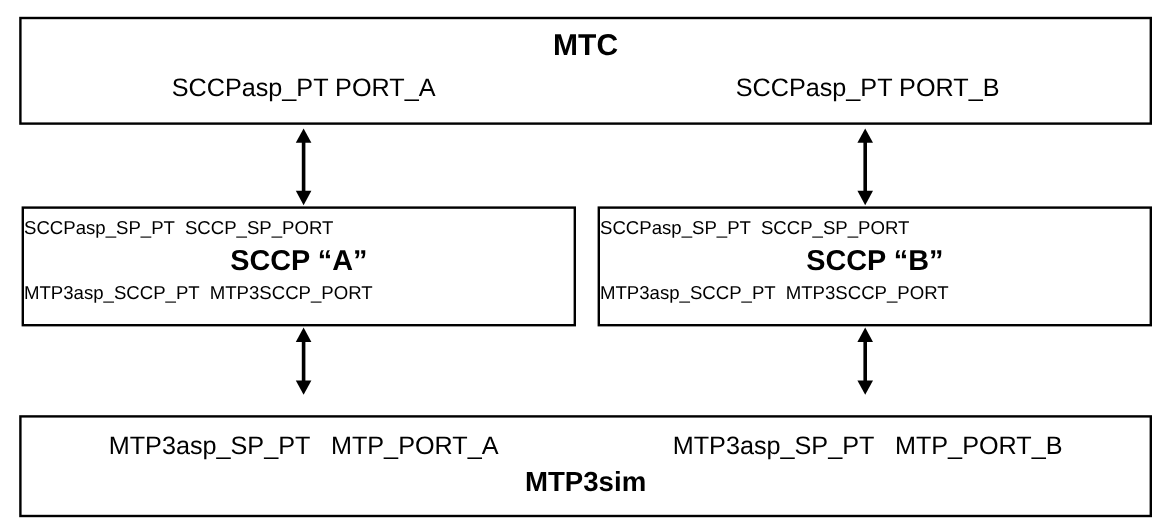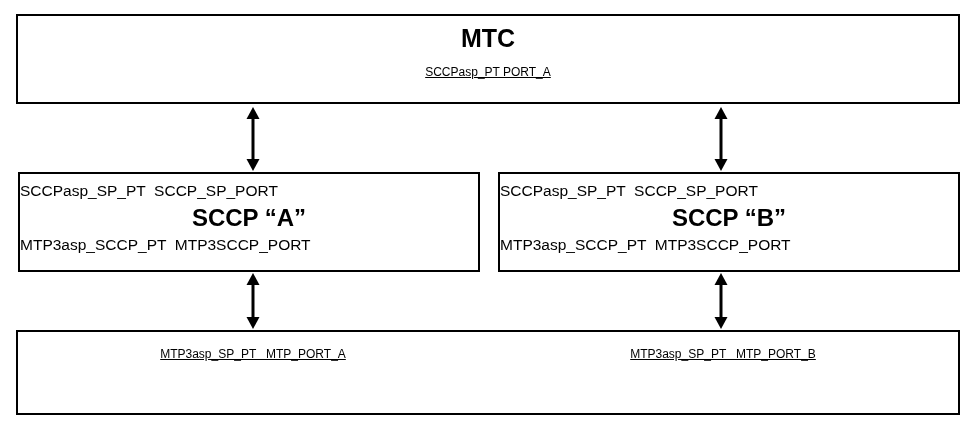--- a/index.html
+++ b/index.html
@@ -18,21 +18,21 @@
   }
   .box {
     position: absolute;
     border: 2px solid #000000;
     background: #ffffff;
     box-sizing: border-box;
   }
   .mtc-box    { left: 16px;  top: 14px;  width: 944px; height: 90px;  }
   .sccp-a-box { left: 18px;  top: 172px; width: 462px; height: 100px; }
   .sccp-b-box { left: 498px; top: 172px; width: 462px; height: 100px; }
-  .mtp-box    { left: 16px;  top: 330px; width: 944px; height: 85px;  }
+  .mtp-box    { left: 16px;  top: 346px; width: 944px; height: 85px;  }
 
   .title {
     font-weight: bold;
     text-align: center;
     width: 100%;
     position: absolute;
     left: 0;
   }
   .mtc-title  { top: 8px;  font-size: 25px; }
   .sccp-title { top: 30px; font-size: 24px; }
@@ -44,23 +44,22 @@
     width: 100%;
     display: flex;
   }
   .mtc-ports  { top: 46px; }
   .mtp-ports  { top: 12px; }
   .half {
     flex: 1;
     text-align: center;
   }
   .port-label {
-    font-size: 12px;
+    font-size: 21px;
     white-space: pre;
-    text-decoration: underline;
   }
   .sccp-line {
     position: absolute;
     left: 0;
     width: 100%;
     font-size: 15.5px;
     white-space: pre;
   }
   .sccp-line.top-line    { top: 8px;  }
   .sccp-line.bottom-line { top: 62px; }
@@ -75,20 +74,23 @@
 </head>
 <body>
 
 <div class="canvas">
 
   <div class="box mtc-box">
     <div class="title mtc-title">MTC</div>
     <div class="ports-row mtc-ports">
       <div class="half">
         <span class="port-label">SCCPasp_PT PORT_A</span>
+      </div>
+      <div class="half">
+        <span class="port-label">SCCPasp_PT PORT_B</span>
       </div>
     </div>
   </div>
 
   <svg class="arrow" style="left:244px; top:106px;" width="18" height="66" viewBox="0 0 18 66">
     <line x1="9" y1="10" x2="9" y2="56"></line>
     <polygon points="9,1 2.5,13 15.5,13"></polygon>
     <polygon points="9,65 2.5,53 15.5,53"></polygon>
   </svg>
 
@@ -124,15 +126,16 @@
 
   <div class="box mtp-box">
     <div class="ports-row mtp-ports">
       <div class="half">
         <span class="port-label">MTP3asp_SP_PT   MTP_PORT_A</span>
       </div>
       <div class="half">
         <span class="port-label">MTP3asp_SP_PT   MTP_PORT_B</span>
       </div>
     </div>
+    <div class="title mtp-title">MTP3sim</div>
   </div>
 
 </div>
 
 </body></html>

